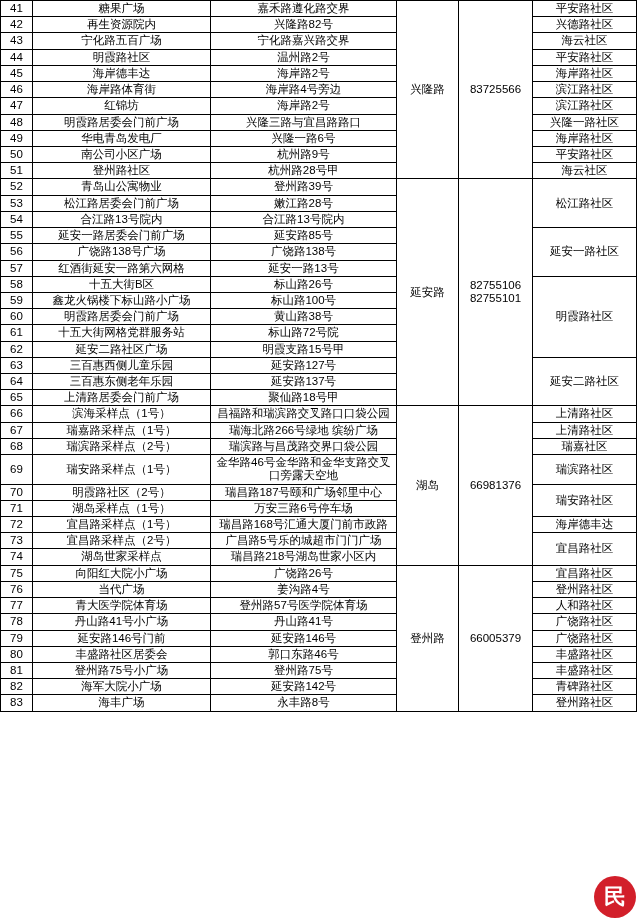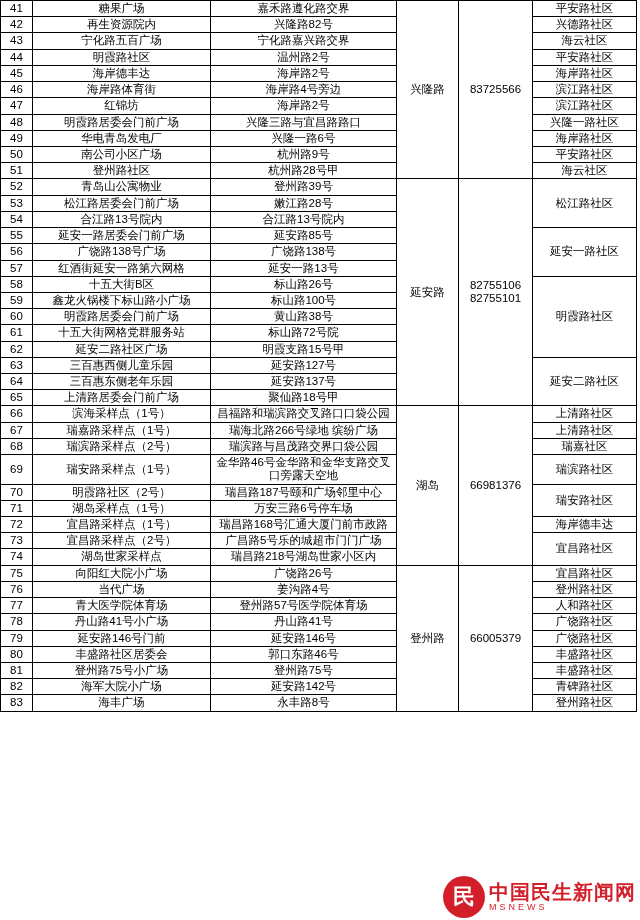--- a/index.html
+++ b/index.html
@@ -357,17 +357,13 @@
         <td class="addr">永丰路8号</td>
         <td class="comm" rowspan="1">登州路社区</td>
       </tr>
     </tbody>
 </table>
 
 <div class="watermark">
   <div class="wm-badge">
     <span class="glyph">民</span>
   </div>
-  <div class="wm-text">
-    <span class="wm-main">中国民生新闻网</span>
-    <span class="wm-sub">MSNEWS</span>
-  </div>
 </div>
 
 </body></html>

